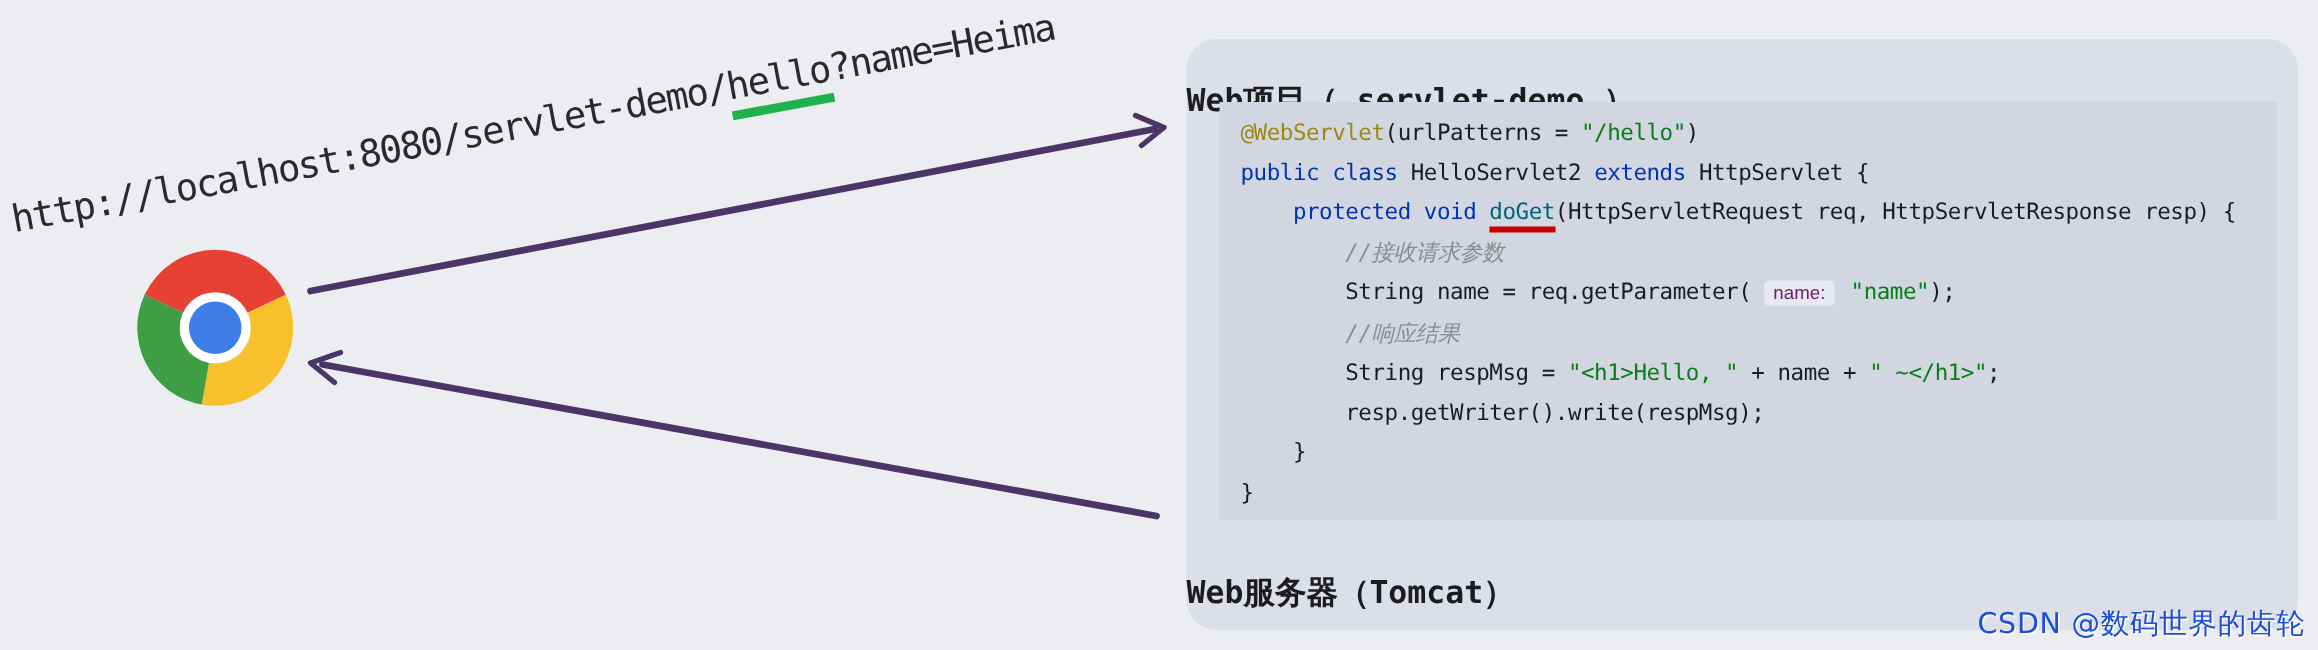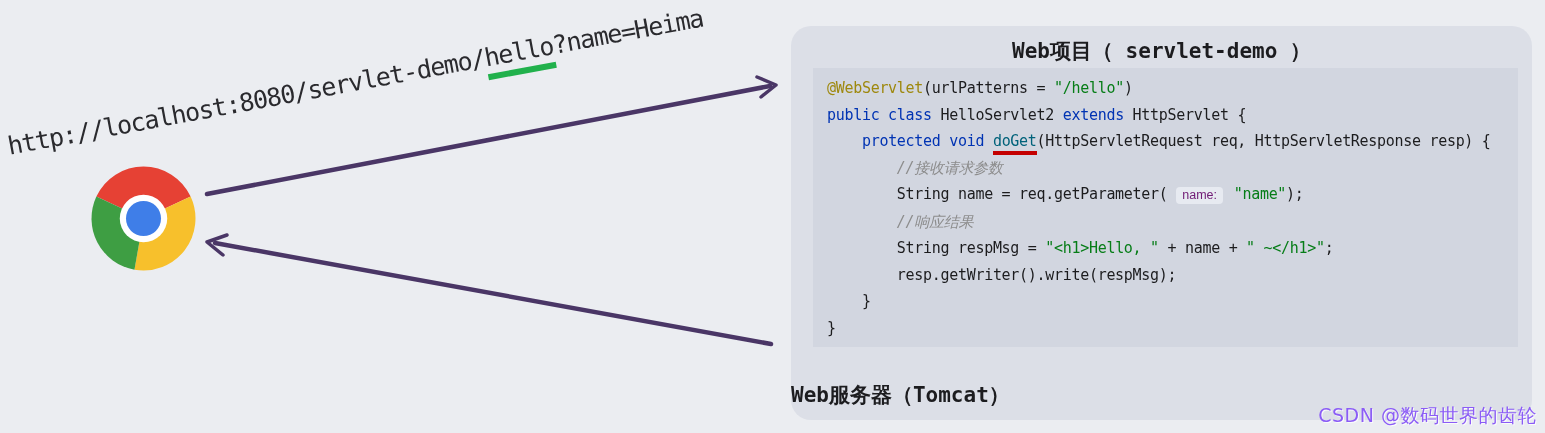--- a/index.html
+++ b/index.html
@@ -36,21 +36,21 @@
   .arrows{ position:absolute; inset:0; width:1545px; height:433px; pointer-events:none; }
   .arrow-line{ stroke:var(--arrow); stroke-width:4.5; fill:none; stroke-linecap:round; }
   .arrow-head-path{ stroke:var(--arrow); stroke-width:3.5; fill:none; stroke-linecap:round; stroke-linejoin:round; }
 
   
   .server-box{
     position:absolute; left:791px; top:26px; width:741px; height:394px;
     background:#dcdfe7; border-radius:20px;
   }
   .server-title{
-    text-align:center; padding-top:11px;
+    text-align:left; padding-top:27px;
     font-family:"DejaVu Sans Mono","Liberation Mono",monospace;
     font-weight:bold; font-size:21px; color:#1c1c1f; letter-spacing:0px;
   }
   .code-block{
     position:absolute; left:22px; top:42px; right:14px;
     background:#d2d6e0; padding:7px 14px 6px 14px;
     font-family:"DejaVu Sans Mono","Liberation Mono",monospace;
     font-size:15px; letter-spacing:-0.3px; line-height:26.5px; color:#1c1c1e;
   }
   .code-line{ white-space:pre; }
@@ -66,21 +66,21 @@
     border-radius:4px; padding:1px 6px 2px 6px; margin-right:2px;text-align:center;
   }
   .server-footer{
     position:absolute; left:0; right:0; bottom:11px; 
     font-family:"DejaVu Sans Mono","Liberation Mono",monospace;
     font-weight:bold; font-size:21px; color:#1c1c1f;
   }
 
   .watermark{
     position:absolute; right:8px; bottom:4px;
-    font-size:19px; color:#8b5cf6; text-shadow:1px 1px 0 #fbfbfd;
+    font-size:19px; color:#1d4ed8; text-shadow:1px 1px 0 #fbfbfd;
     letter-spacing:0.5px;
   }
 </style>
 </head>
 <body>
 
 <div class="url-text"><span>http://localhost:8080/servlet-demo/</span><span class="url-hl">hello</span><span>?name=Heima</span></div>
 
 <div class="chrome">
   <svg viewBox="0 0 100 100">

